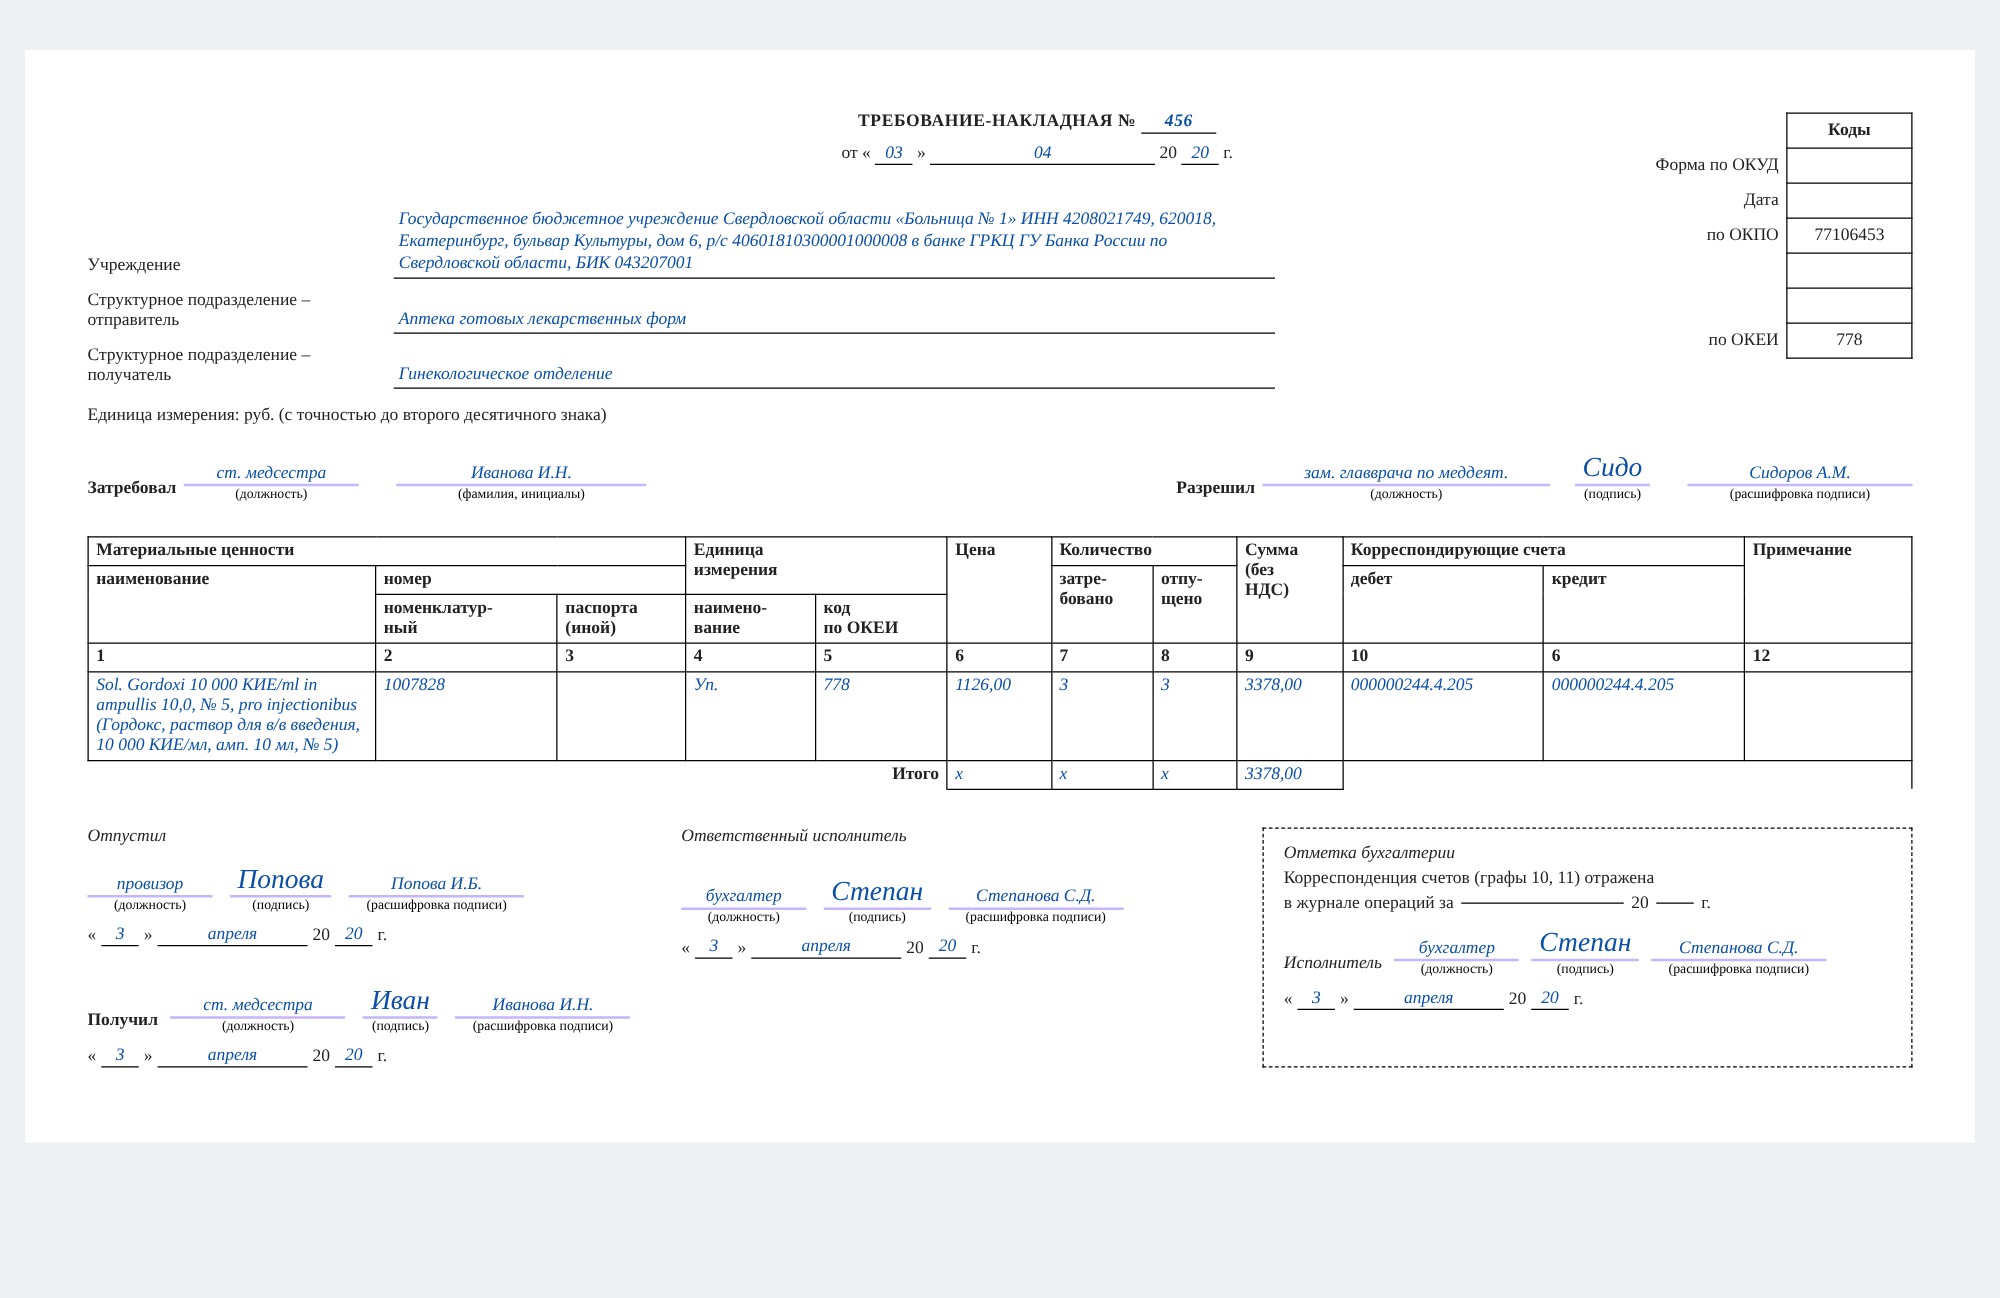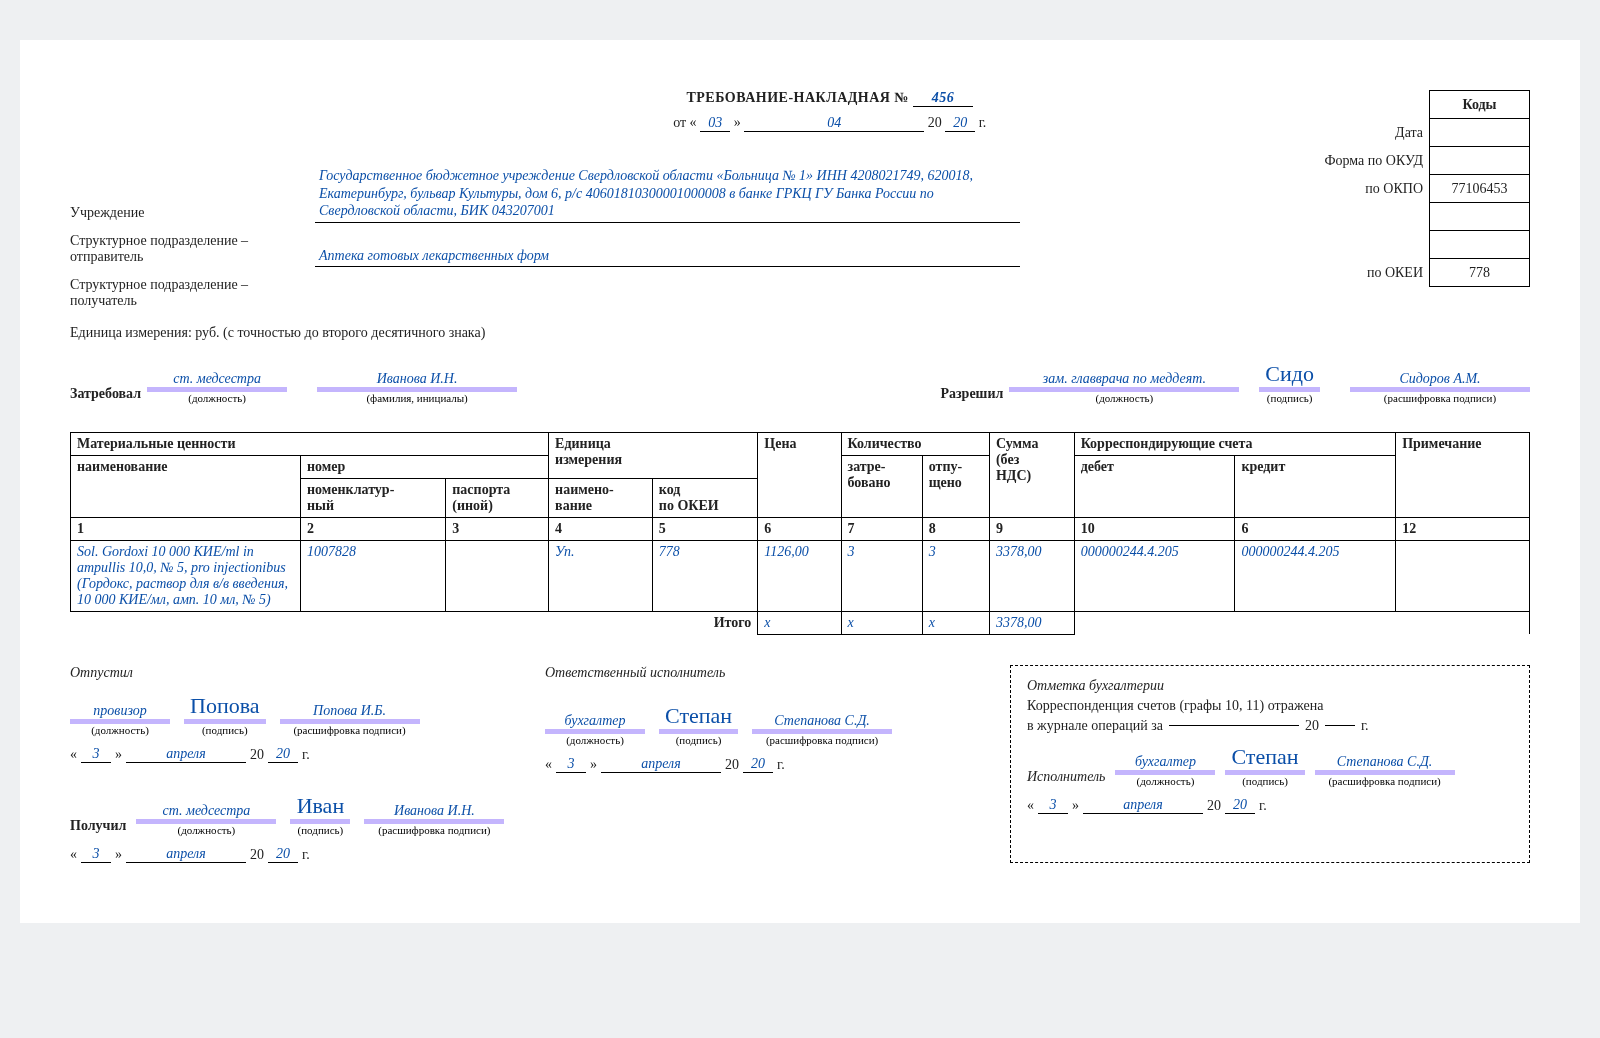--- a/index.html
+++ b/index.html
@@ -13,21 +13,21 @@
     justify-content: center;
     padding: 40px 20px;
   }
   .page {
     width: 1600px;
     background: #fff;
     padding: 50px 50px 60px 50px;
     position: relative;
   }
   .blue { color: #0b4fa8; font-style: italic; }
-  .script { font-family: 'Brush Script MT', cursive; color: #0b4fa8; font-size: 22px; }
+  .script { font-family: 'Brush Script MT', cursive; color: #0b4fa8; font-size: 22px; font-style: italic; }
   .header-row { display: flex; align-items: flex-start; }
   .header-main { flex: 1; }
   .codes-label-col { width: 160px; text-align: right; padding-right: 6px; }
   .codes-table { border-collapse: collapse; }
   .codes-table td { height: 28px; vertical-align: middle; }
   .codes-table td.cell {
     border: 1.5px solid #000;
     width: 100px;
     text-align: center;
     font-weight: normal;
@@ -39,21 +39,21 @@
     font-weight: bold;
   }
   .title-line { text-align: center; font-weight: bold; letter-spacing: 0.5px; }
   .underline { border-bottom: 1px solid #000; display: inline-block; min-width: 40px; text-align: center; padding: 0 4px; }
   .field-row { display: flex; align-items: flex-end; margin-top: 4px; }
   .field-label { white-space: pre; padding-bottom: 2px; }
   .field-value { flex: 1; border-bottom: 1px solid #000; padding: 0 4px 2px 4px; }
   .sub { font-size: 11px; text-align: center; color: #000; }
   .sig-row { display: flex; align-items: flex-end; gap: 0; margin-top: 20px; }
   .sig-block { display: flex; flex-direction: column; align-items: center; }
-  .sig-line { border-bottom: 5px solid #c4b5fd; text-align: left; padding: 0 6px; min-height: 22px; display: flex; align-items: flex-end; justify-content: center; }
+  .sig-line { border-bottom: 2px solid #c4b5fd; text-align: left; padding: 0 6px; min-height: 22px; display: flex; align-items: flex-end; justify-content: center; }
   .main-table { width: 100%; border-collapse: collapse; margin-top: 28px; padding-left: 32px; }
   .main-table th, .main-table td {
     border: 1.2px solid #000;
     padding: 3px 6px;
     text-align: left;
     vertical-align: top;
     font-weight: normal;
   }
   .main-table th { font-weight: bold; }
   .main-table .num-row td { font-weight: bold; }
@@ -94,25 +94,25 @@
             <span>г.</span>
           </div>
         </div>
         <table class="codes-table">
           <tbody>
               <tr>
                 <td class="codes-label-col"></td>
                 <td class="cell-hdr">Коды</td>
               </tr>
           <tr>
+                <td class="codes-label-col">Форма по ОКУД</td>
+                <td class="cell"></td>
+              </tr>
+          <tr>
                 <td class="codes-label-col">Дата</td>
-                <td class="cell"></td>
-              </tr>
-          <tr>
-                <td class="codes-label-col">Форма по ОКУД</td>
                 <td class="cell"></td>
               </tr>
           <tr>
                 <td class="codes-label-col">по ОКПО</td>
                 <td class="cell">77106453</td>
               </tr>
           <tr>
                 <td class="codes-label-col"></td>
                 <td class="cell"></td>
               </tr>
@@ -137,20 +137,21 @@
 
   <div class="field-row" style="width:950px; margin-top:10px;">
     <div class="field-label" style="width:245px; white-space:pre-line;">Структурное подразделение –
 отправитель</div>
     <div class="field-value blue">Аптека готовых лекарственных форм</div>
   </div>
 
   <div class="field-row" style="width:950px; margin-top:10px;">
     <div class="field-label" style="width:245px; white-space:pre-line;">Структурное подразделение –
 получатель</div>
+    <div class="field-value blue">Гинекологическое отделение</div>
   </div>
 
   <div style="margin-top:14px;">Единица измерения: руб. (с точностью до второго десятичного знака)</div>
 
   <div class="sig-row">
     <div style="font-weight:bold; padding-bottom:2px;">Затребовал</div>
     <div class="sig-block" style="margin-left:6px;">
       <div class="sig-line blue w140">ст. медсестра</div>
       <div class="sub">(должность)</div>
     </div>

